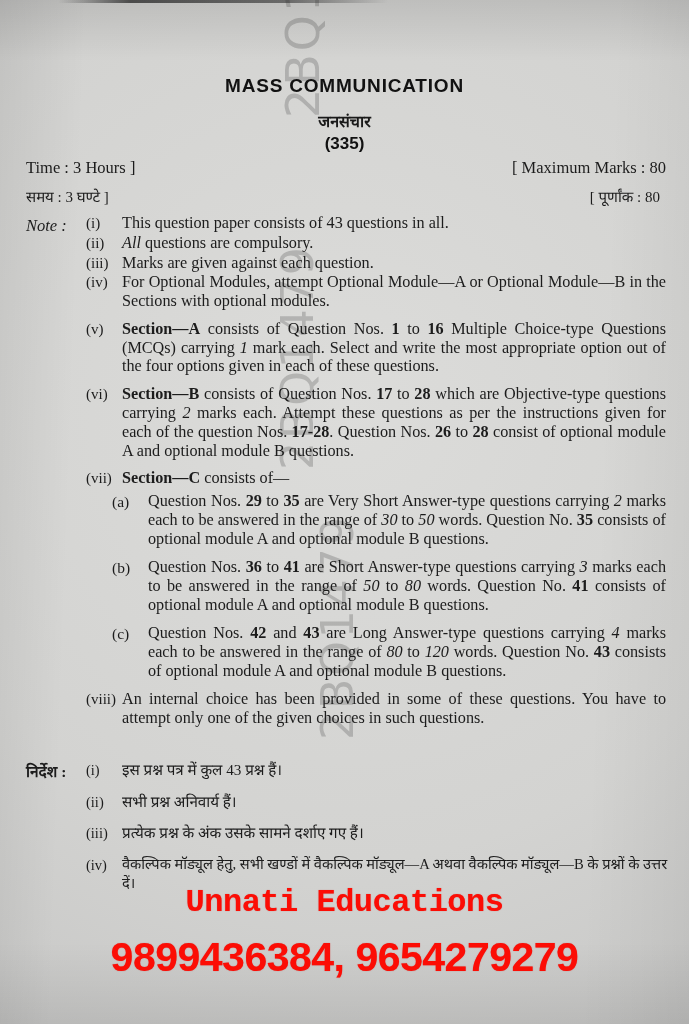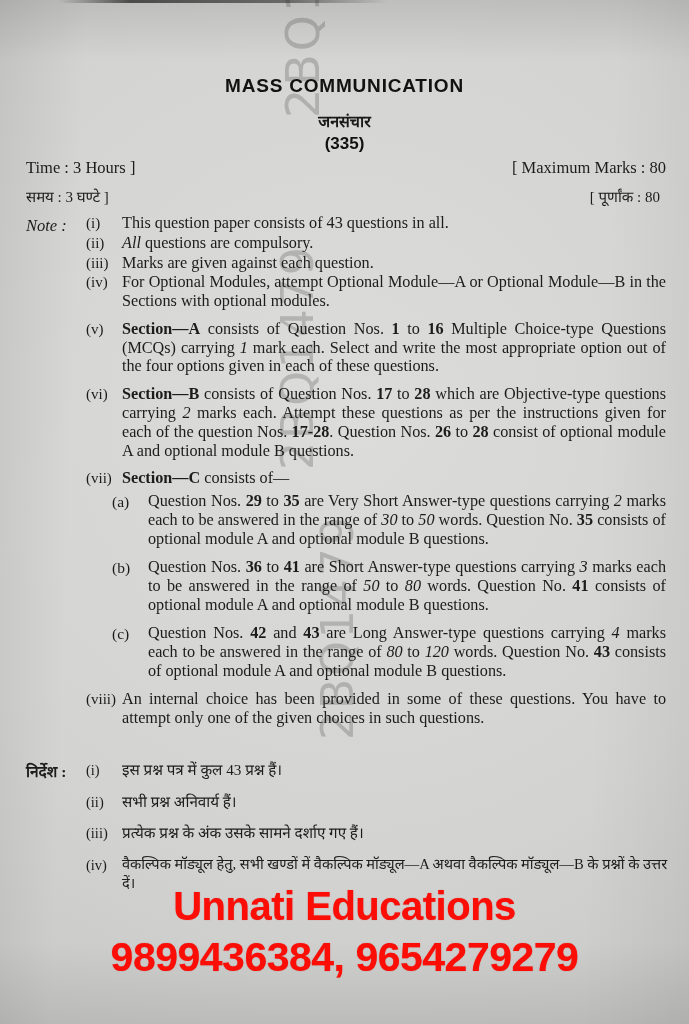--- a/index.html
+++ b/index.html
@@ -184,22 +184,23 @@
     color: #fc0d05;
     font-family: "Liberation Sans", "DejaVu Sans", sans-serif;
     font-weight: bold;
     white-space: nowrap;
     text-shadow: 0 0 1px rgba(200,0,0,0.5);
   }
   .stamp-name {
     left: 0; width: 689px;
     text-align: center;
     top: 884px;
-    font-size: 40px;
+    font-size: 32px;
     letter-spacing: -0.5px;
+    font-family: Liberation Mono, monospace;
   }
   .stamp-phone {
     left: 0; width: 689px;
     text-align: center;
     top: 934px;
     font-size: 41px;
     letter-spacing: -0.5px;
   }
 </style>
 </head>

